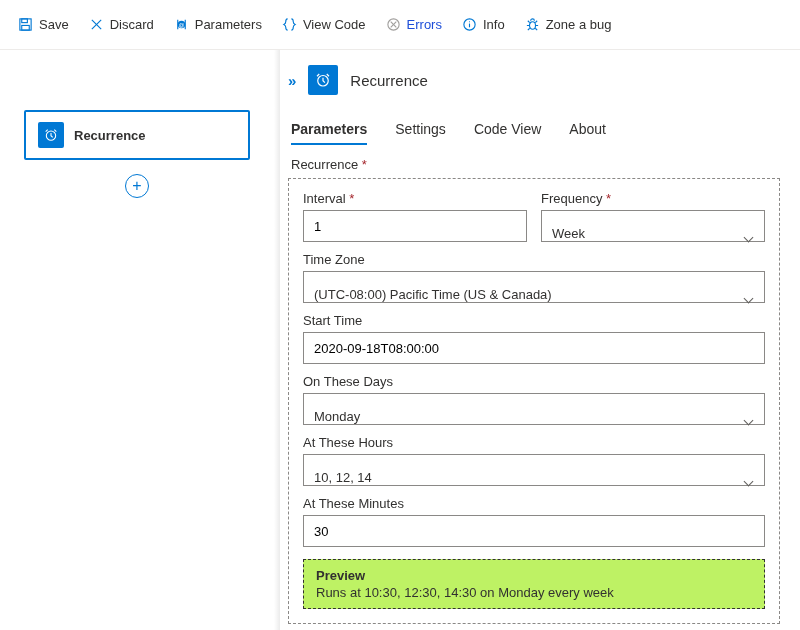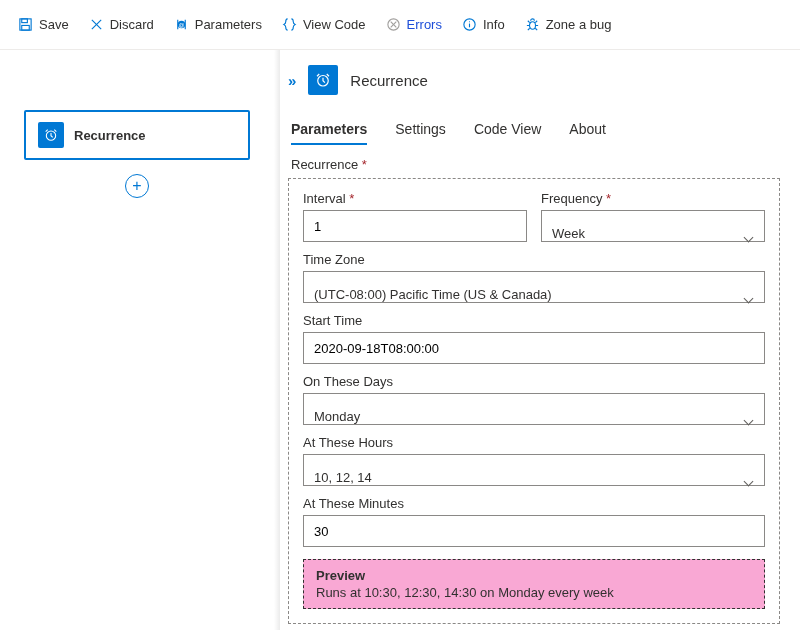--- a/index.html
+++ b/index.html
@@ -39,21 +39,21 @@
 
 .fieldset { border: 1px dashed #8a8886; padding: 12px 14px 14px; }
 .row { display: flex; gap: 14px; }
 .col { flex: 1; }
 .fld-label { font-size: 13px; margin-bottom: 4px; display: block; }
 .input, .select { width: 100%; height: 32px; border: 1px solid #8a8886; padding: 0 10px; font-size: 13px; background: #fff; }
 .select { position: relative; display: flex; align-items: flex-end; justify-content: space-between; cursor: pointer; }
 .chev { border: solid #605e5c; border-width: 0 1px 1px 0; padding: 3px; transform: rotate(45deg); margin-right: 2px; }
 .gap { margin-top: 10px; }
 
-.preview { margin-top: 12px; border: 1px dashed #323130; background: #f9a8d4; padding: 8px 12px; }
+.preview { margin-top: 12px; border: 1px dashed #323130; background: #bef264; padding: 8px 12px; }
 .preview-title { font-weight: 600; margin-bottom: 2px; font-size: 13px; }
 .preview-text { font-size: 13px; }
 </style>
 </head>
 <body>
 
 <div class="toolbar">
   <div class="tbtn">
     <span class="ic">
         <svg viewBox="0 0 16 16" fill="none" stroke="currentColor" stroke-width="1.2">

